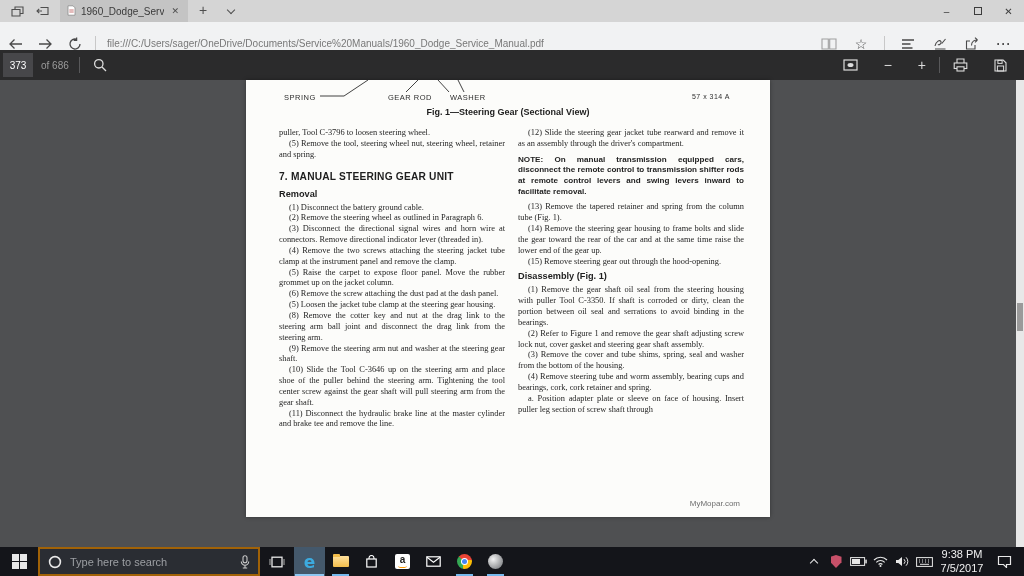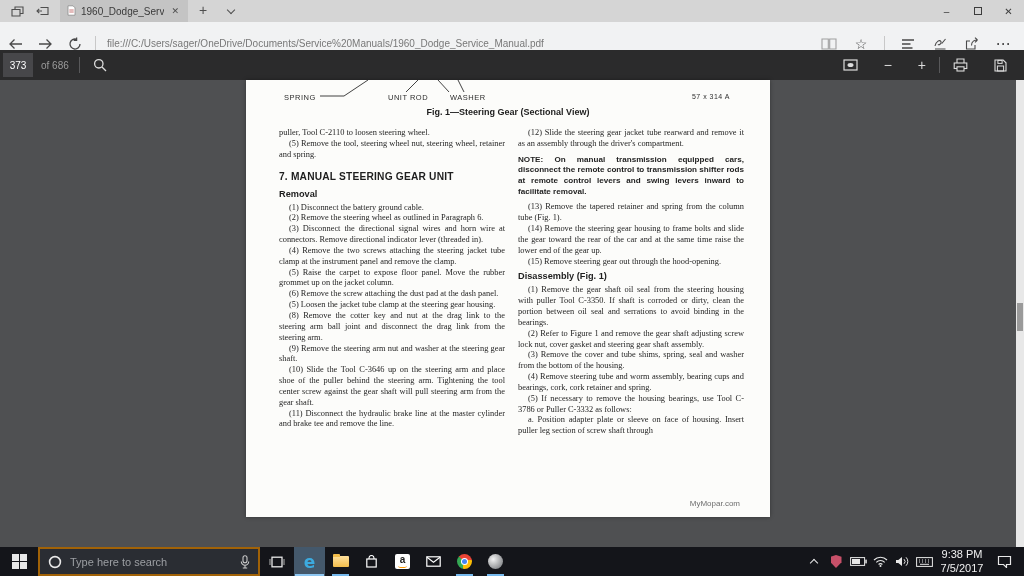--- a/index.html
+++ b/index.html
@@ -210,27 +210,27 @@
       </span>
     </div>
   </div>
 
   <div class="viewport">
     <div class="page">
       <svg class="fig-lines" width="524" height="22" viewBox="0 0 524 22">
         <path d="M74 16h24L122 0 M160 12L172 0 M203 12L192 0 M218 12L212 0" fill="none" stroke="#2d2d2d" stroke-width="0.9"></path>
       </svg>
       <span class="fig-label" style="left:38px">SPRING</span>
-      <span class="fig-label" style="left:142px">UNIT ROD</span>
+      <span class="fig-label" style="left:142px">GEAR ROD</span>
       <span class="fig-label" style="left:204px">WASHER</span>
       <span class="fig-label" style="right:40px; font-size:7px">57 x 314 A</span>
       <div class="fig-caption">Fig. 1—Steering Gear (Sectional View)</div>
       <div class="columns">
         <div class="col">
-            <p class="cont">puller, Tool C-2110 to loosen steering wheel.</p>
+            <p class="cont">puller, Tool C-3796 to loosen steering wheel.</p>
             <p class="item">(5) Remove the tool, steering wheel nut, steering wheel, retainer and spring.</p>
             <p class="heading">7. MANUAL STEERING GEAR UNIT</p>
             <p class="subheading">Removal</p>
             <p class="item">(1) Disconnect the battery ground cable.</p>
             <p class="item">(2) Remove the steering wheel as outlined in Paragraph 6.</p>
             <p class="item">(3) Disconnect the directional signal wires and horn wire at connectors. Remove directional indicator lever (threaded in).</p>
             <p class="item">(4) Remove the two screws attaching the steering jacket tube clamp at the instrument panel and remove the clamp.</p>
             <p class="item">(5) Raise the carpet to expose floor panel. Move the rubber grommet up on the jacket column.</p>
             <p class="item">(6) Remove the screw attaching the dust pad at the dash panel.</p>
             <p class="item">(5) Loosen the jacket tube clamp at the steering gear housing.</p>
@@ -243,21 +243,20 @@
             <p class="item">(12) Slide the steering gear jacket tube rearward and remove it as an assembly through the driver's compartment.</p>
             <p class="note">NOTE: On manual transmission equipped cars, disconnect the remote control to transmission shifter rods at remote control levers and swing levers inward to facilitate removal.</p>
             <p class="item">(13) Remove the tapered retainer and spring from the column tube (Fig. 1).</p>
             <p class="item">(14) Remove the steering gear housing to frame bolts and slide the gear toward the rear of the car and at the same time raise the lower end of the gear up.</p>
             <p class="item">(15) Remove steering gear out through the hood-opening.</p>
             <p class="subheading">Disassembly (Fig. 1)</p>
             <p class="item">(1) Remove the gear shaft oil seal from the steering housing with puller Tool C-3350. If shaft is corroded or dirty, clean the portion between oil seal and serrations to avoid binding in the bearings.</p>
             <p class="item">(2) Refer to Figure 1 and remove the gear shaft adjusting screw lock nut, cover gasket and steering gear shaft assembly.</p>
             <p class="item">(3) Remove the cover and tube shims, spring, seal and washer from the bottom of the housing.</p>
             <p class="item">(4) Remove steering tube and worm assembly, bearing cups and bearings, cork, cork retainer and spring.</p>
-            <p class="item">(5) If necessary to remove the housing bearings, use Tool C-3786 or Puller C-3332 as follows:</p>
             <p class="item">a. Position adapter plate or sleeve on face of housing. Insert puller leg section of screw shaft through</p>
           </div>
       </div>
       <div class="watermark">MyMopar.com</div>
     </div>
     <div class="scrollbar">
       <div class="scroll-thumb"></div>
     </div>
   </div>
 

